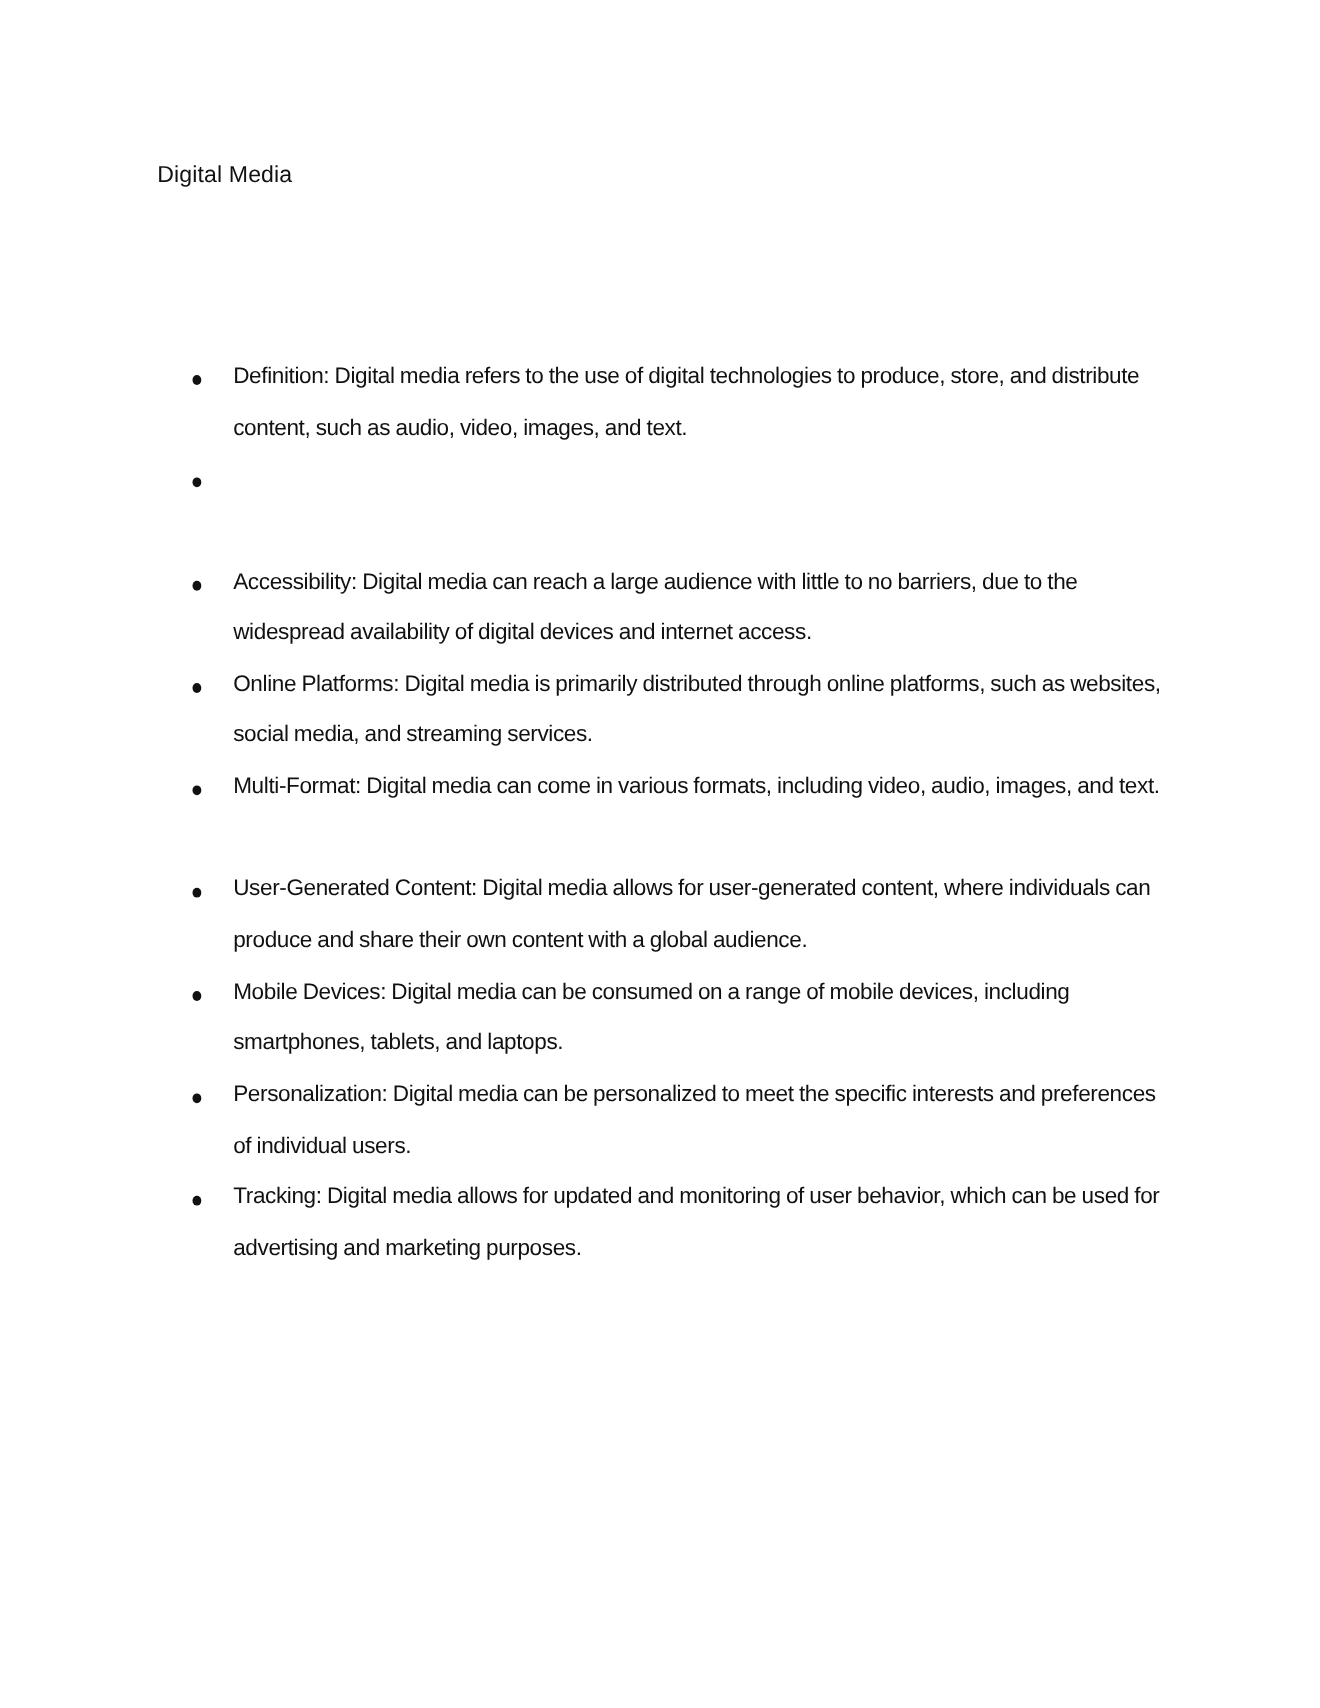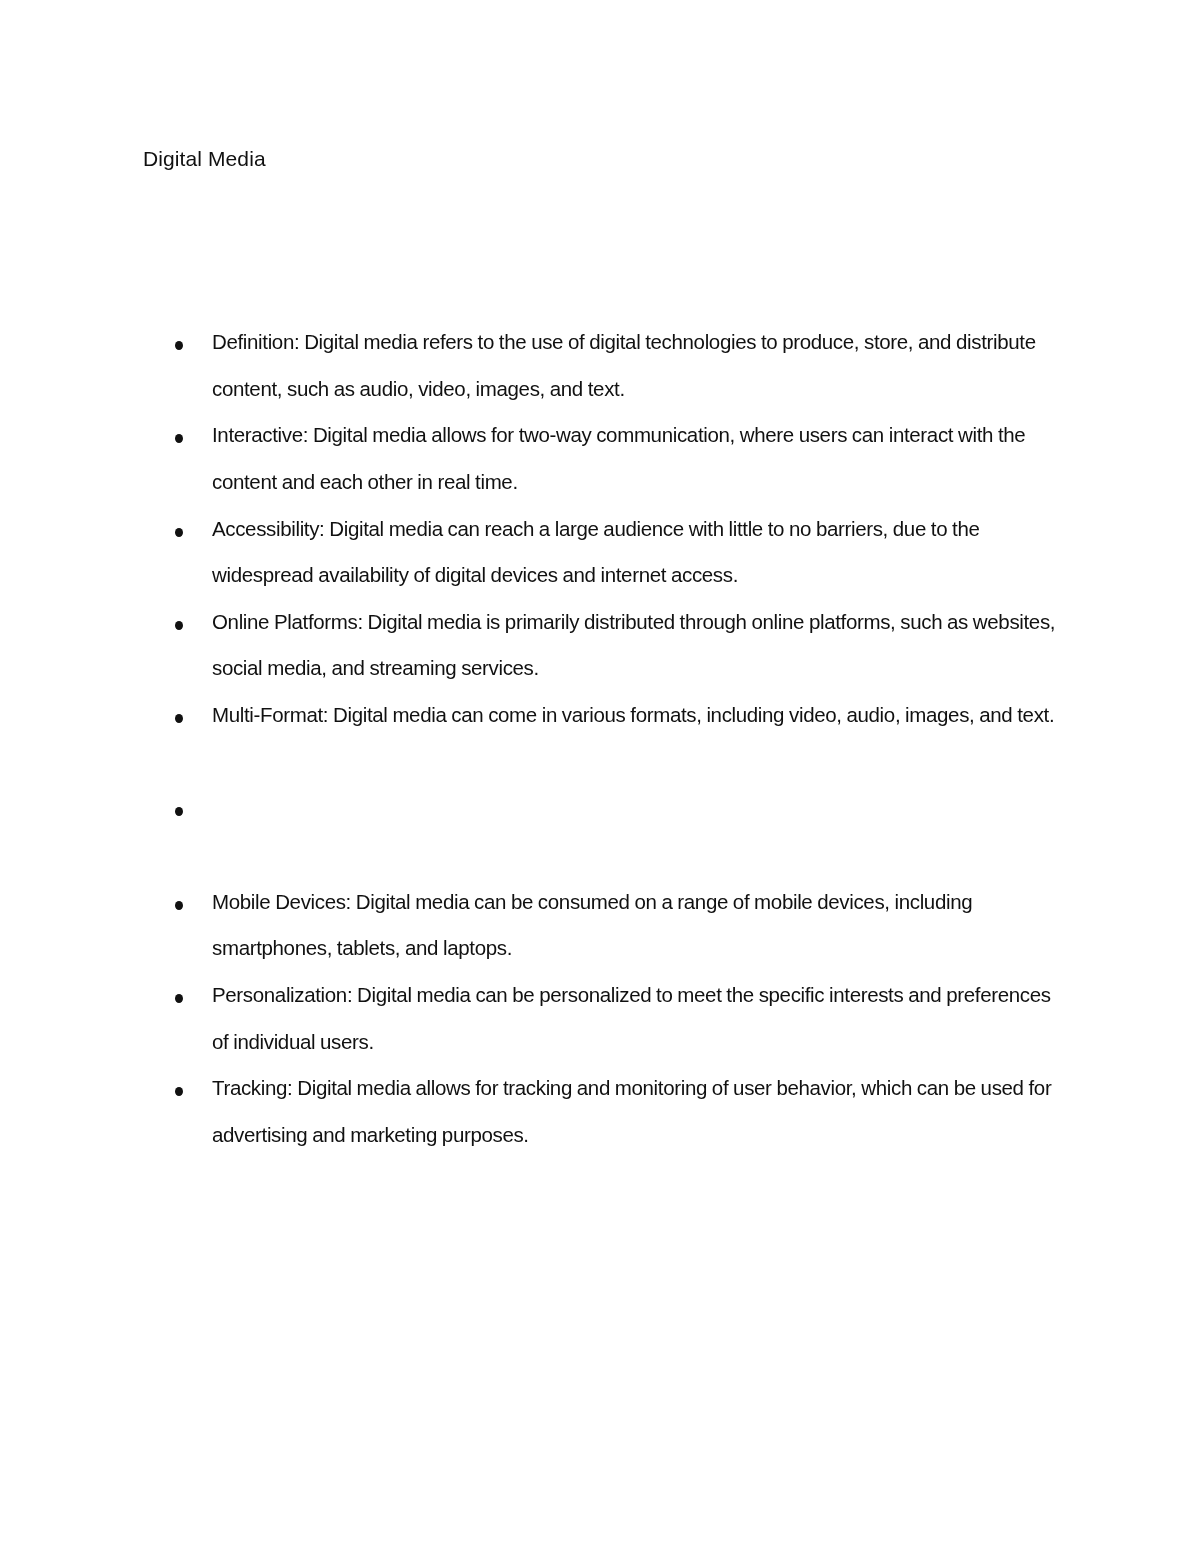--- a/index.html
+++ b/index.html
@@ -73,43 +73,43 @@
 <div class="page">
   <h1 class="doc-title">Digital Media</h1>
 
   <ul class="bullet-list">
     <li class="bullet-item">
       <span class="bullet-dot"></span>
       <div class="bullet-text">Definition: Digital media refers to the use of digital technologies to produce, store, and distribute content, such as audio, video, images, and text.</div>
     </li>
     <li class="bullet-item">
       <span class="bullet-dot"></span>
-      <div class="bullet-text">Interactive: Digital media allows for two-way communication, where users can interact with the content and each other in real time.</div>
     </li>
     <li class="bullet-item">
       <span class="bullet-dot"></span>
       <div class="bullet-text">Accessibility: Digital media can reach a large audience with little to no barriers, due to the widespread availability of digital devices and internet access.</div>
     </li>
     <li class="bullet-item">
       <span class="bullet-dot"></span>
       <div class="bullet-text">Online Platforms: Digital media is primarily distributed through online platforms, such as websites, social media, and streaming services.</div>
     </li>
     <li class="bullet-item">
       <span class="bullet-dot"></span>
       <div class="bullet-text">Multi-Format: Digital media can come in various formats, including video, audio, images, and text.</div>
     </li>
     <li class="bullet-item">
       <span class="bullet-dot"></span>
+      <div class="bullet-text">User-Generated Content: Digital media allows for user-generated content, where individuals can produce and share their own content with a global audience.</div>
     </li>
     <li class="bullet-item">
       <span class="bullet-dot"></span>
       <div class="bullet-text">Mobile Devices: Digital media can be consumed on a range of mobile devices, including smartphones, tablets, and laptops.</div>
     </li>
     <li class="bullet-item">
       <span class="bullet-dot"></span>
       <div class="bullet-text">Personalization: Digital media can be personalized to meet the specific interests and preferences of individual users.</div>
     </li>
     <li class="bullet-item">
       <span class="bullet-dot"></span>
-      <div class="bullet-text">Tracking: Digital media allows for tracking and monitoring of user behavior, which can be used for advertising and marketing purposes.</div>
+      <div class="bullet-text">Tracking: Digital media allows for updated and monitoring of user behavior, which can be used for advertising and marketing purposes.</div>
     </li>
   </ul>
 </div>
 
 </body></html>

